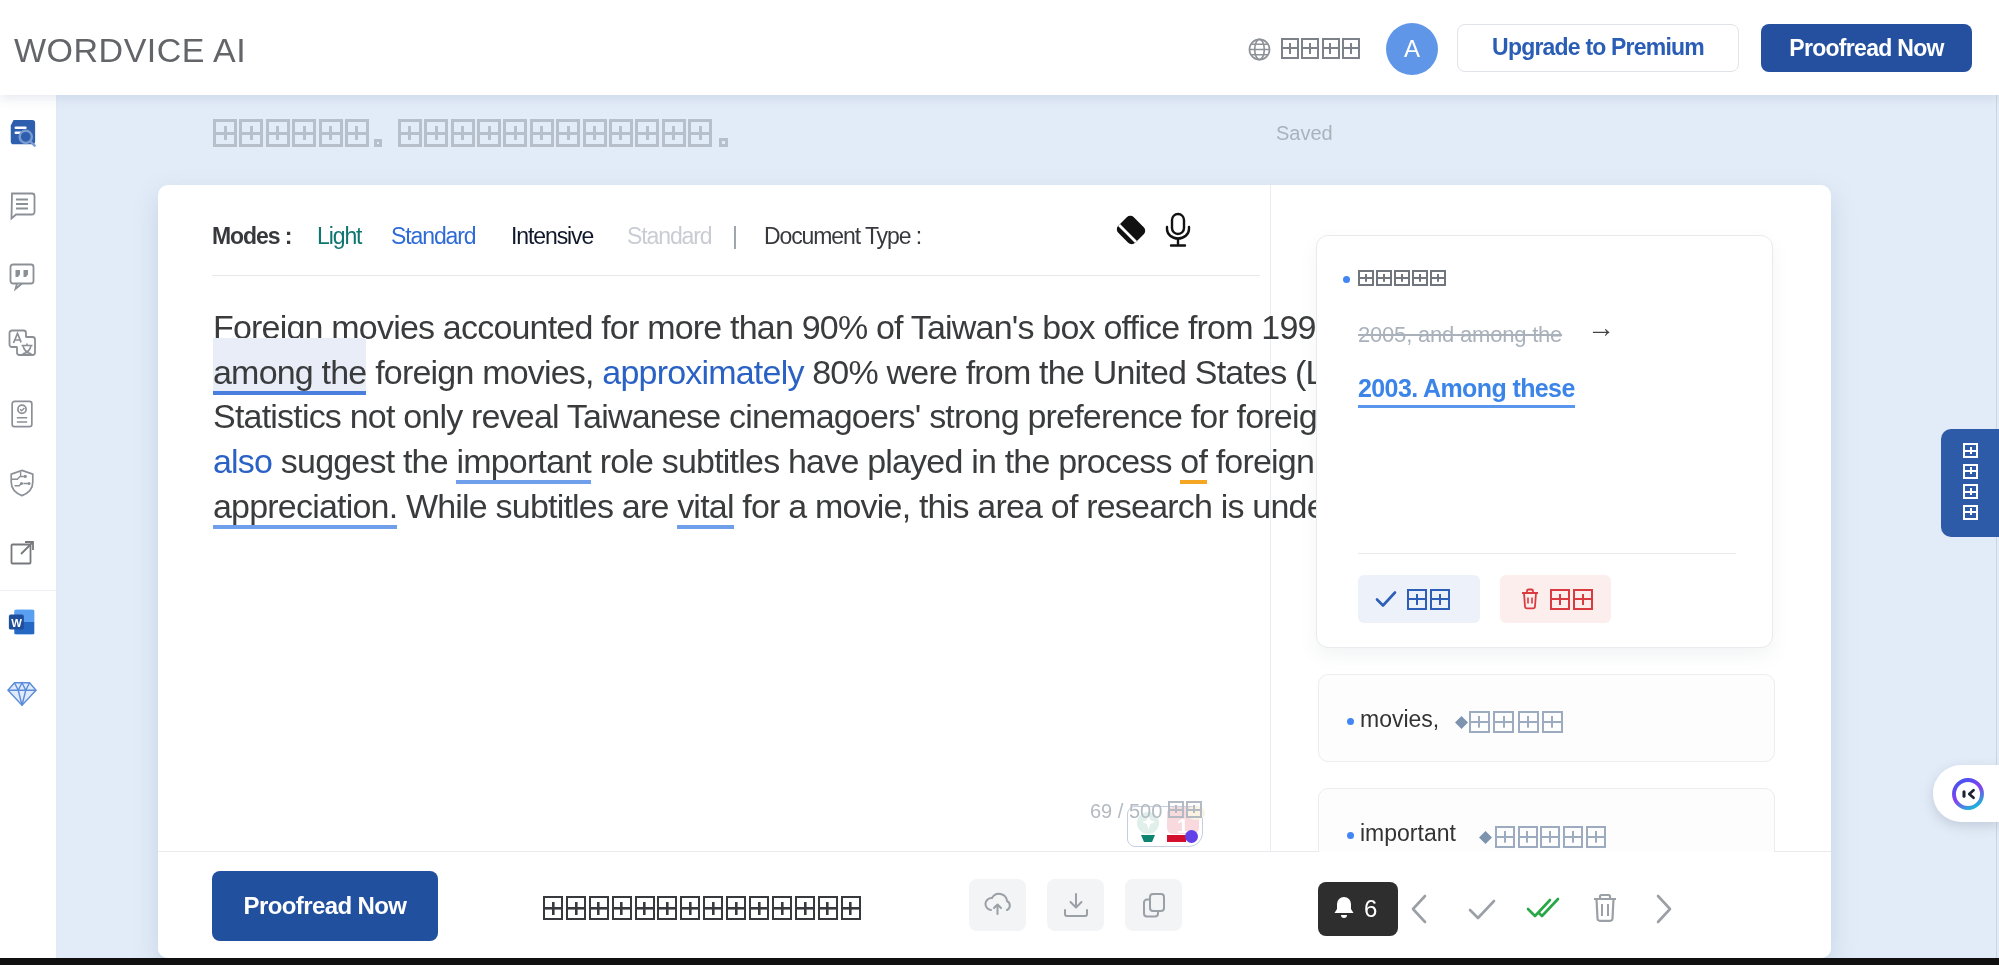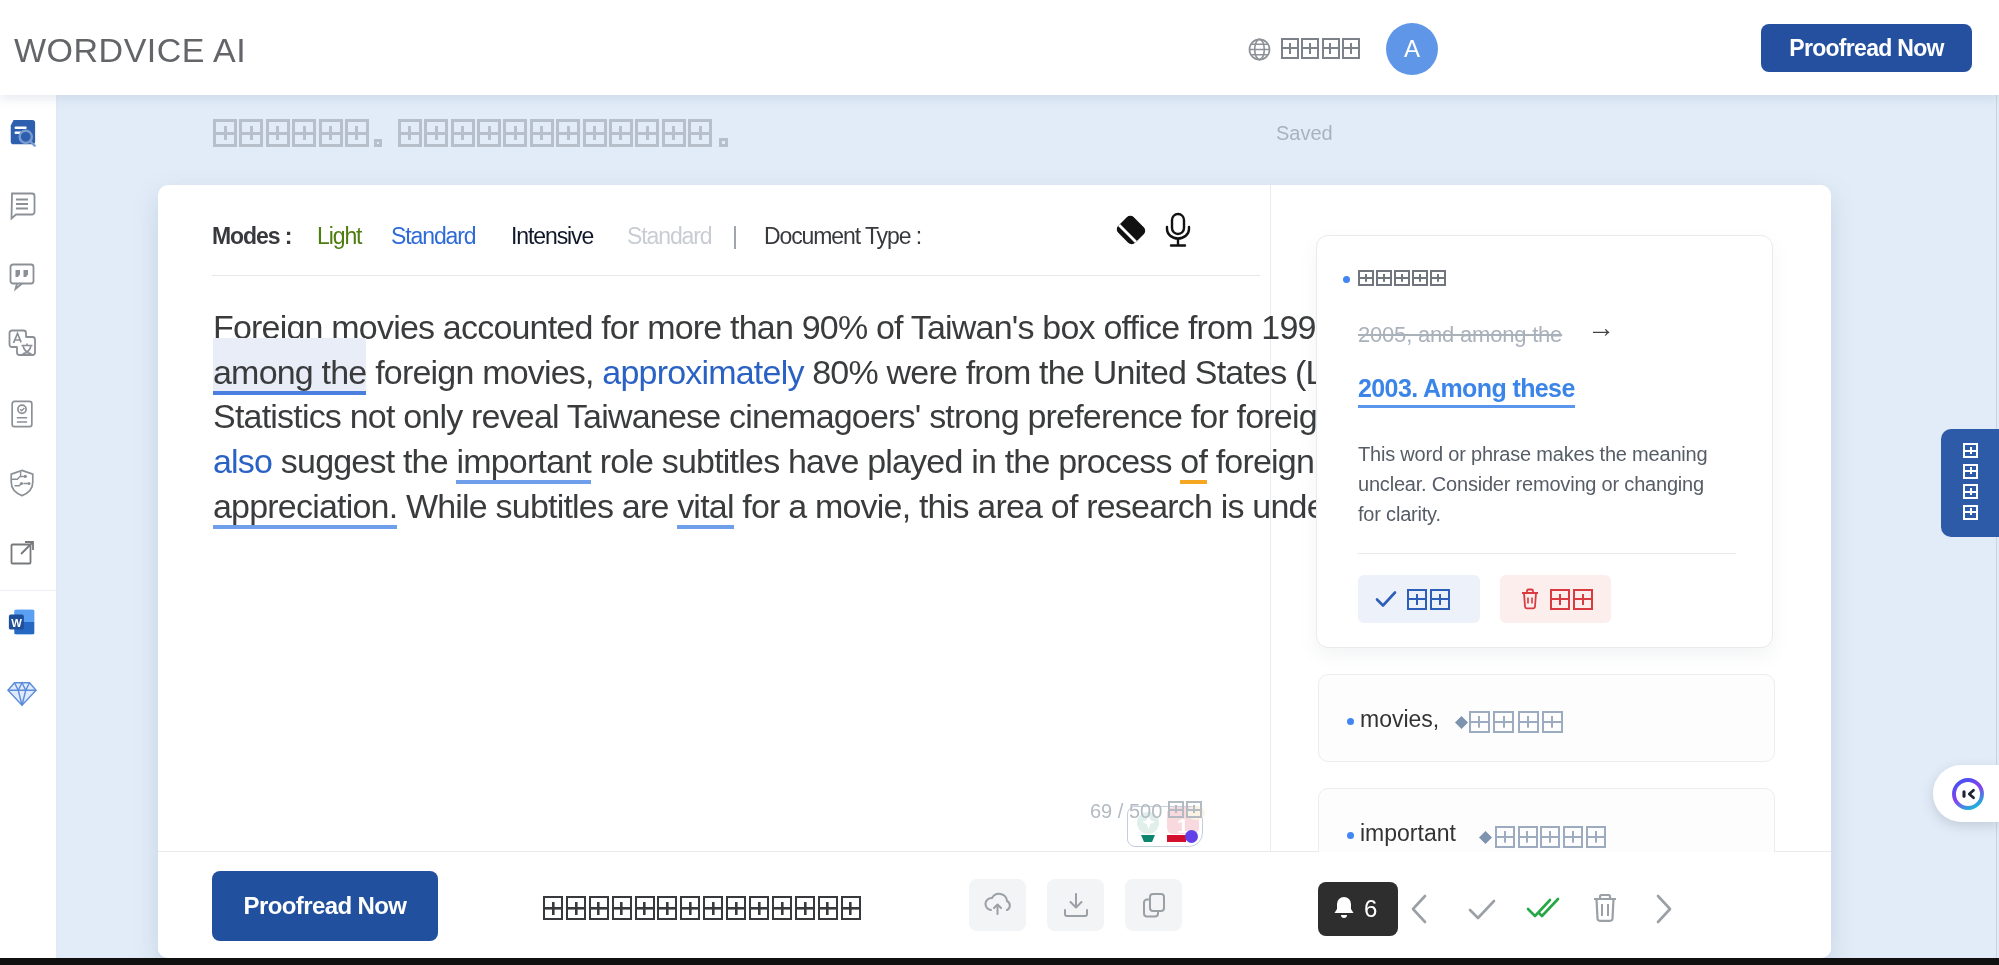--- a/index.html
+++ b/index.html
@@ -93,20 +93,21 @@
 
 <div class="abs" id="header">
   <div class="abs" id="logo">WORDVICE AI</div>
   <svg class="abs" style="left:1248px;top:38px" width="23" height="23" viewBox="0 0 24 24" fill="none" stroke="#8d9299" stroke-width="1.7">
       <circle cx="12" cy="12" r="10.5"></circle>
       <ellipse cx="12" cy="12" rx="5" ry="10.5"></ellipse>
       <path d="M1.5 12h21M3 6.5h18M3 17.5h18"></path>
     </svg>
   <div class="abs" id="lang"><span class="fg" style="width:18px;height:21px;border-width:2.4px;margin-right:2.3px;background:linear-gradient(#7d828a,#7d828a) center/100% 2.4px no-repeat,linear-gradient(#7d828a,#7d828a) center/2.4px 65% no-repeat;"></span><span class="fg" style="width:18px;height:21px;border-width:2.4px;margin-right:2.3px;background:linear-gradient(#7d828a,#7d828a) center/100% 2.4px no-repeat,linear-gradient(#7d828a,#7d828a) center/2.4px 65% no-repeat;"></span><span class="fg" style="width:18px;height:21px;border-width:2.4px;margin-right:2.3px;background:linear-gradient(#7d828a,#7d828a) center/100% 2.4px no-repeat,linear-gradient(#7d828a,#7d828a) center/2.4px 65% no-repeat;"></span><span class="fg" style="width:18px;height:21px;border-width:2.4px;margin-right:2.3px;background:linear-gradient(#7d828a,#7d828a) center/100% 2.4px no-repeat,linear-gradient(#7d828a,#7d828a) center/2.4px 65% no-repeat;"></span></div>
   <div class="abs" id="avatar">A</div>
+  <div class="abs" id="btn-upgrade">Upgrade to Premium</div>
   <div class="abs" id="btn-proofread-top">Proofread Now</div>
 </div>
 
 <div class="abs" id="sidebar">
   <svg class="sideicon" style="top:24px" width="30" height="32" viewBox="0 0 30 32">
     <path d="M6 1 h20 a3 3 0 0 1 3 3 v20 a3 3 0 0 1-3 3 h-20 a3 3 0 0 1-3-3 v-17 z" fill="#2d5fae"></path>
     <rect x="7" y="8" width="13" height="2.6" rx="1.3" fill="#fff"></rect>
     <rect x="7" y="13.4" width="8" height="2.6" rx="1.3" fill="#fff"></rect>
     <circle cx="19" cy="19" r="6.5" fill="none" stroke="#7b9bd0" stroke-width="2.6"></circle>
     <line x1="24" y1="24" x2="28.5" y2="28.5" stroke="#7b9bd0" stroke-width="2.6" stroke-linecap="round"></line>
@@ -156,21 +157,21 @@
     <path d="M8 3 l4 8 -11 0 M24 3 l-4 8 11 0 M12 11 l4-8 4 8 M12 11 l4 16 4-16 z" fill="none"></path>
   </svg>
 </div>
 
 <div class="abs" id="panel">
   <div class="abs" id="vdivider"></div>
   <div class="abs" id="hdivider"></div>
 
   <div class="abs" id="modesrow">
     <span style="position:absolute;left:0;top:16px;font-weight:bold;white-space:nowrap">Modes :</span>
-    <span class="mode" style="left:105px;color:#4d7c0f">Light</span>
+    <span class="mode" style="left:105px;color:#0f766e">Light</span>
     <span class="mode" style="left:179px;color:#2f6bd8">Standard</span>
     <span class="mode" style="left:299px;color:#0f172a">Intensive</span>
     <span class="mode" style="left:415px;color:#c9cdd3">Standard</span>
     <span class="mode" style="left:520px;color:#9aa0a6">|</span>
     <span class="mode" style="left:552px;font-weight:normal">Document Type :</span>
   </div>
   <svg class="abs" style="left:956px;top:30px" width="34" height="32" viewBox="0 0 34 32">
     <g transform="rotate(45 17 15)">
       <rect x="5" y="4" width="24" height="22" rx="5" fill="#111"></rect>
       <rect x="5" y="18.5" width="24" height="2.8" fill="#fff"></rect>
@@ -203,21 +204,20 @@
   <div class="abs" style="left:1009px;top:650px;width:19px;height:7px;background:#d40f2e"></div>
   <div class="abs" style="left:1027px;top:645px;width:13px;height:13px;border-radius:50%;background:#6241e8"></div>
   <div class="abs" id="wordcount">69 / 500 <span class="fg" style="width:16px;height:17px;border-width:2px;margin-right:2.2px;background:linear-gradient(#b3bac1,#b3bac1) center/100% 2px no-repeat,linear-gradient(#b3bac1,#b3bac1) center/2px 65% no-repeat;"></span><span class="fg" style="width:16px;height:17px;border-width:2px;margin-right:2.2px;background:linear-gradient(#b3bac1,#b3bac1) center/100% 2px no-repeat,linear-gradient(#b3bac1,#b3bac1) center/2px 65% no-repeat;"></span></div>
 
   <div class="abs" id="sugcard">
     <div class="bdot" style="left:26px;top:40px"></div>
     <div id="sug-label"><span class="fg" style="width:16px;height:16px;border-width:2px;margin-right:2px;background:linear-gradient(#71757d,#71757d) center/100% 2px no-repeat,linear-gradient(#71757d,#71757d) center/2px 65% no-repeat;"></span><span class="fg" style="width:16px;height:16px;border-width:2px;margin-right:2px;background:linear-gradient(#71757d,#71757d) center/100% 2px no-repeat,linear-gradient(#71757d,#71757d) center/2px 65% no-repeat;"></span><span class="fg" style="width:16px;height:16px;border-width:2px;margin-right:2px;background:linear-gradient(#71757d,#71757d) center/100% 2px no-repeat,linear-gradient(#71757d,#71757d) center/2px 65% no-repeat;"></span><span class="fg" style="width:16px;height:16px;border-width:2px;margin-right:2px;background:linear-gradient(#71757d,#71757d) center/100% 2px no-repeat,linear-gradient(#71757d,#71757d) center/2px 65% no-repeat;"></span><span class="fg" style="width:16px;height:16px;border-width:2px;margin-right:2px;background:linear-gradient(#71757d,#71757d) center/100% 2px no-repeat,linear-gradient(#71757d,#71757d) center/2px 65% no-repeat;"></span></div>
     <div id="sug-strike">2005, and among the</div>
     <div id="sug-arrow">→</div>
     <div id="sug-new">2003. Among these</div>
-    <div id="sug-desc">This word or phrase makes the meaning<br>unclear. Consider removing or changing<br>for clarity.</div>
     <div id="sug-div"></div>
     <div id="btn-accept">
       <svg style="position:absolute;left:17px;top:15px" width="22" height="18" viewBox="0 0 22 18" fill="none" stroke="#2d5eb8" stroke-width="2.6">
           <path d="M2 9.5 L8 15.5 L20 2.5" stroke-linecap="round" stroke-linejoin="round"></path>
         </svg>
       <span style="position:absolute;left:49px;top:14px"><span class="fg" style="width:20px;height:21px;border-width:2.4px;margin-right:3px;background:linear-gradient(#2d5eb8,#2d5eb8) center/100% 2.4px no-repeat,linear-gradient(#2d5eb8,#2d5eb8) center/2.4px 65% no-repeat;"></span><span class="fg" style="width:20px;height:21px;border-width:2.4px;margin-right:3px;background:linear-gradient(#2d5eb8,#2d5eb8) center/100% 2.4px no-repeat,linear-gradient(#2d5eb8,#2d5eb8) center/2.4px 65% no-repeat;"></span></span>
     </div>
     <div id="btn-ignore">
       <svg style="position:absolute;left:20px;top:13px" width="20" height="22" viewBox="0 0 20 22" fill="none" stroke="#d93b40" stroke-width="1.8">
         <path d="M2 5 h16 M7 5 V3 a1.5 1.5 0 0 1 1.5-1.5 h3 A1.5 1.5 0 0 1 13 3 v2 M4 5 l1 13.5 a2 2 0 0 0 2 1.8 h6 a2 2 0 0 0 2-1.8 L16 5"></path>

